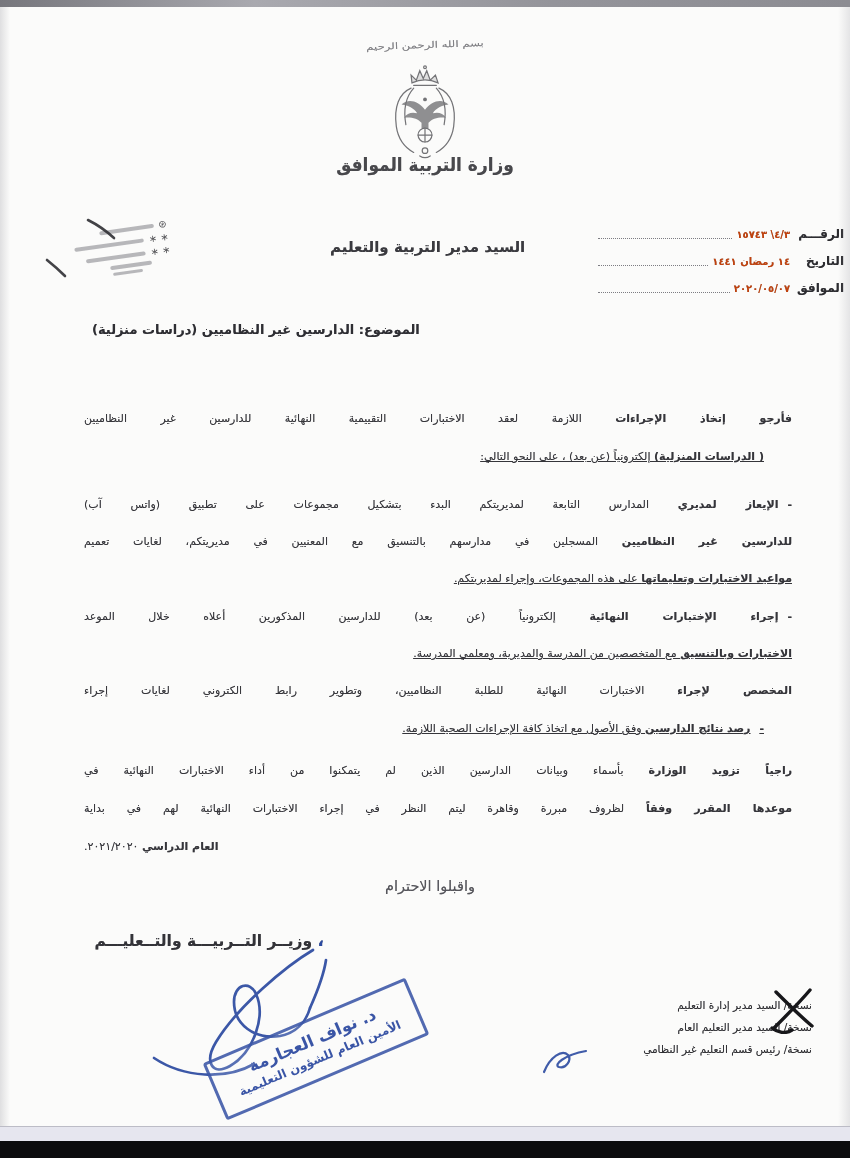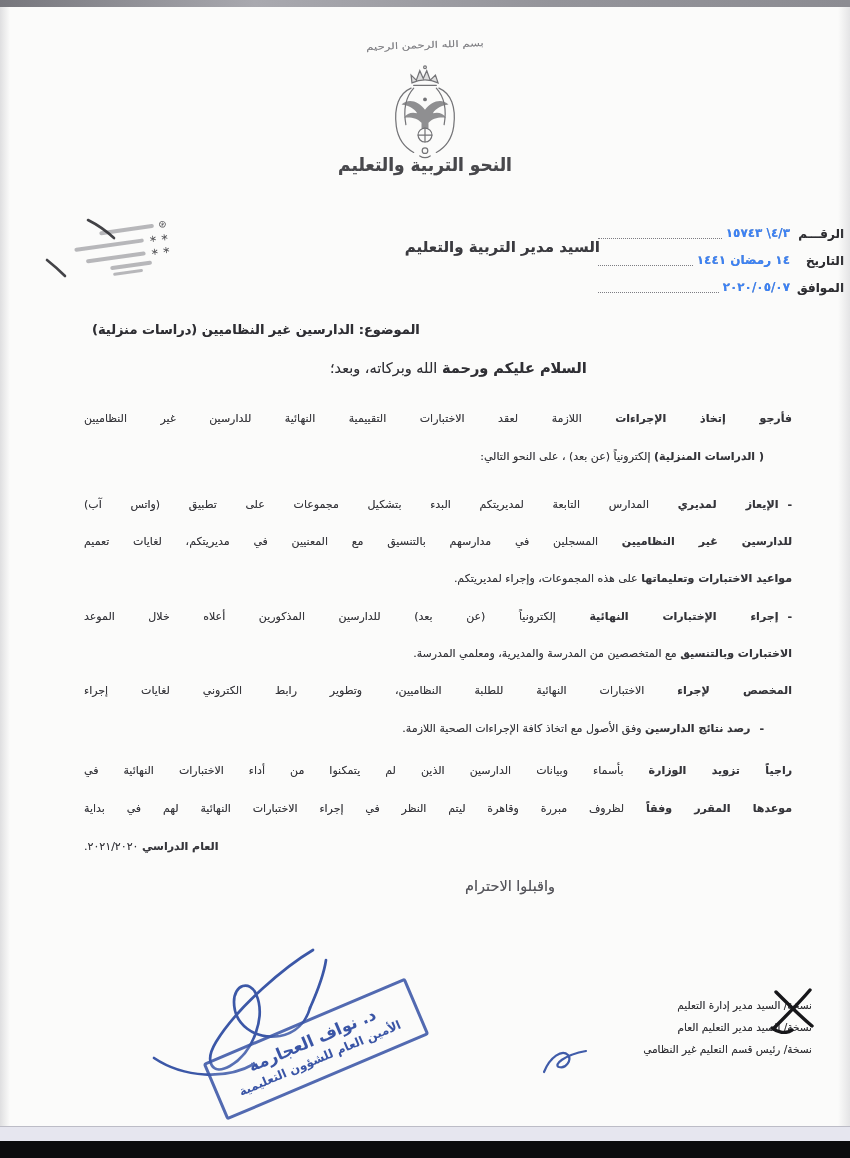--- a/index.html
+++ b/index.html
@@ -27,52 +27,52 @@
   .bismillah{ position:absolute; left:360px; top:40px; width:130px; text-align:center;
     font-size:9px; color:#6d6d72; opacity:.85; transform:rotate(-2deg) scaleX(1.3); }
   .emblem{ position:absolute; left:365px; top:62px; width:120px; height:100px; }
   .ministry{ position:absolute; left:315px; top:155px; width:220px; text-align:center;
     font-size:17px; font-weight:bold; color:#48484c; transform:scaleY(1.05); }
 
   
   .refblock{ position:absolute; left:598px; top:214px; width:246px; }
   .hrow{ display:flex; align-items:flex-end; height:27px; }
   .hlabel{ flex:0 0 50px; font-size:12px; font-weight:bold; color:#2c2c30; }
-  .hval{ font-size:12px; font-weight:bold; color:#3b82f6; padding:0 4px 1px; }
+  .hval{ font-size:10px; font-weight:bold; color:#c2410c; padding:0 4px 1px; }
   .num{ direction:ltr; unicode-bidi:bidi-override; }
   .hfill{ flex:1; border-bottom:1.6px dotted #7c7c82; height:13px; margin-bottom:2px; }
 
-  .addressee{ position:absolute; left:330px; top:238px; width:270px; text-align:right;
+  .addressee{ position:absolute; left:330px; top:238px; width:270px; text-align:left;
     font-size:15px; font-weight:bold; color:#3a3a3f; }
 
   
   .recv{ position:absolute; left:52px; top:224px; width:118px; transform:rotate(-8deg); opacity:.85; }
   .rs-row{ display:flex; align-items:center; justify-content:flex-start; margin:3px 0; gap:5px; }
   .rs-star{ font-size:10px; color:#39393d; line-height:10px; }
   .rs-bar{ height:3.5px; background:#8a8a90; opacity:.7; border-radius:2px; }
   .w55{width:55px;} .w70{width:70px;} .w60{width:60px;} .w42{width:42px; margin-right:20px;} .w30{width:30px; margin-right:30px;}
   .penmarks{ position:absolute; left:38px; top:210px; width:95px; height:80px; }
 
   
   .subject{ position:absolute; left:92px; top:322px; font-size:13px; font-weight:bold; color:#2e2e33; white-space:nowrap; }
   .greeting{ position:absolute; left:330px; top:360px; font-size:14.5px; color:#2f2f34; white-space:nowrap; }
 
   .block{ position:absolute; left:84px; width:708px; font-size:11px; color:#35353a; }
   .block .line{ line-height:37px; }
   .jline{ text-align:justify; text-align-last:justify; }
-  .rline{ text-align:right; }
+  .rline{ text-align:right;text-decoration:underline; }
   .lline{ text-align:left; }
   .indent{ padding-right:28px; }
   .dash{ margin-left:9px; font-weight:bold; }
 
   .intro{ top:400px; } .intro .line{ line-height:38px; }
   .bullet1{ top:486px; } .bullet2{ top:598px; } .bullet3{ top:710px; }
   .closing{ top:752px; } .closing .line{ line-height:38px; }
 
-  .regards{ position:absolute; left:385px; top:878px; width:170px; text-align:right;
+  .regards{ position:absolute; left:385px; top:878px; width:170px; text-align:left;
     font-size:14.5px; color:#55555b; }
 
   .signer{ position:absolute; left:64px; top:930px; width:260px; font-size:15.5px;
     font-weight:bold; color:#333338; }
   .pen-comma{ color:#2b4aa0; font-size:17px; font-weight:bold; }
 
   .signature-svg{ position:absolute; left:118px; top:938px; width:225px; height:140px; z-index:3; }
 
   .stamp{ position:absolute; left:206px; top:1018px; width:220px; z-index:4;
     transform:rotate(-23deg); border:3px solid rgba(58,85,166,.88); border-radius:3px;
@@ -108,21 +108,21 @@
       <path d="M73 30 C 82 40, 85 55, 82 72"></path>
       <circle cx="60" cy="43" r="2.2" fill="#5c5c60" stroke="none"></circle>
       <path d="M60 55 C 52 44, 40 42, 33 49 C 41 50, 47 53, 51 59 C 45 57, 39 59, 36 64 C 44 63, 52 65, 56 70 L 56 76 L 64 76 L 64 70 C 68 65, 76 63, 84 64 C 81 59, 75 57, 69 59 C 73 53, 79 50, 87 49 C 80 42, 68 44, 60 55 Z" fill="#5c5c60" fill-opacity=".8" stroke="none"></path>
       <circle cx="60" cy="84" r="8"></circle>
       <path d="M52 84 h16 M60 76 v16"></path>
       <circle cx="60" cy="102" r="3.2"></circle>
       <path d="M54 108 q6 4 12 0"></path>
     </g>
   </svg>
 
-  <div class="ministry txt">النحو التربية والتعليم</div>
+  <div class="ministry txt">وزارة التربية الموافق</div>
 
   <div class="refblock">
     <div class="hrow">
       <span class="hlabel txt">الرقـــم</span>
       <span class="hval num txt">١٥٧٤٣ \٤/٣</span>
       <span class="hfill"></span>
     </div>
     <div class="hrow">
       <span class="hlabel txt">التاريخ</span>
       <span class="hval txt">١٤ رمضان ١٤٤١</span>
@@ -159,21 +159,20 @@
   </div>
   <svg class="penmarks" viewBox="0 0 95 80">
     <g stroke="#2f2f33" stroke-width="2.6" fill="none" stroke-linecap="round" opacity=".9">
       <path d="M50 10 q14 7 26 18"></path>
       <path d="M9 50 q10 8 18 16"></path>
     </g>
   </svg>
 
   <div class="subject txt"><span class="b">الموضوع:</span><span class="b"> الدارسين غير النظاميين (دراسات منزلية)</span></div>
 
-  <div class="greeting txt"><span class="b">السلام عليكم ورحمة</span><span> الله وبركاته، وبعد؛</span></div>
 
   <div class="block intro txt">
     <div class="line jline"><span class="b">فأرجو إتخاذ الإجراءات</span><span> اللازمة لعقد الاختبارات التقييمية النهائية للدارسين غير النظاميين</span></div>
     <div class="line rline indent"><span class="b">( الدراسات المنزلية)</span><span> إلكترونياً (عن بعد) ، على النحو التالي:</span></div>
   </div>
 
   <div class="block bullet1 txt">
     <div class="line jline"><span class="dash">-</span><span class="b">الإيعاز لمديري</span><span> المدارس التابعة لمديريتكم البدء بتشكيل مجموعات على تطبيق (واتس آب)</span></div>
     <div class="line jline"><span class="b">للدارسين غير النظاميين</span><span> المسجلين في مدارسهم بالتنسيق مع المعنيين في مديريتكم، لغايات تعميم</span></div>
     <div class="line rline"><span class="b">مواعيد الاختبارات وتعليماتها</span><span> على هذه المجموعات، وإجراء لمديريتكم.</span></div>
@@ -190,20 +189,21 @@
   </div>
 
   <div class="block closing txt">
     <div class="line jline"><span class="b">راجياً تزويد  الوزارة</span><span> بأسماء وبيانات الدارسين الذين لم يتمكنوا من أداء الاختبارات النهائية في</span></div>
     <div class="line jline"><span class="b">موعدها المقرر وفقاً</span><span> لظروف مبررة وقاهرة ليتم النظر في إجراء الاختبارات النهائية لهم في بداية</span></div>
     <div class="line lline"><span class="b">العام الدراسي</span><span> ٢٠٢١/٢٠٢٠.</span></div>
   </div>
 
   <div class="regards txt">واقبلوا الاحترام</div>
 
+  <div class="signer txt"><span class="pen-comma">،</span> <span>وزيــر التــربيـــة والتــعليـــم</span></div>
 
   <svg class="signature-svg" viewBox="0 0 225 140">
     <g stroke="#2b4aa0" stroke-width="2.7" fill="none" stroke-linecap="round" opacity=".92">
       <path d="M 195 12 C 168 28, 120 68, 98 104 C 86 124, 94 138, 112 128 C 136 114, 148 78, 138 56 C 132 42, 116 46, 116 64 C 116 86, 136 102, 162 98 C 178 95, 188 84, 192 70"></path>
       <path d="M 36 120 C 66 140, 108 142, 136 126"></path>
       <path d="M 192 70 C 200 52, 206 36, 208 22"></path>
     </g>
   </svg>
 
   <div class="stamp">

